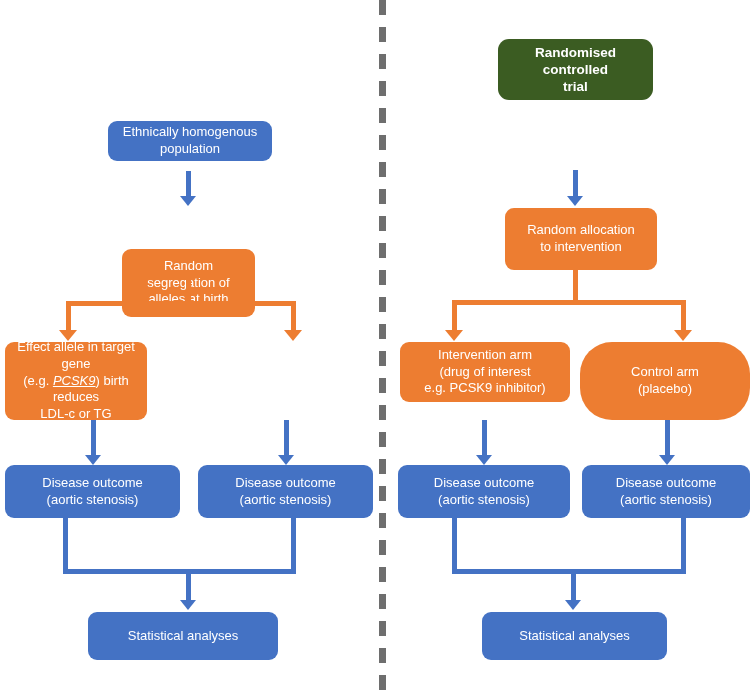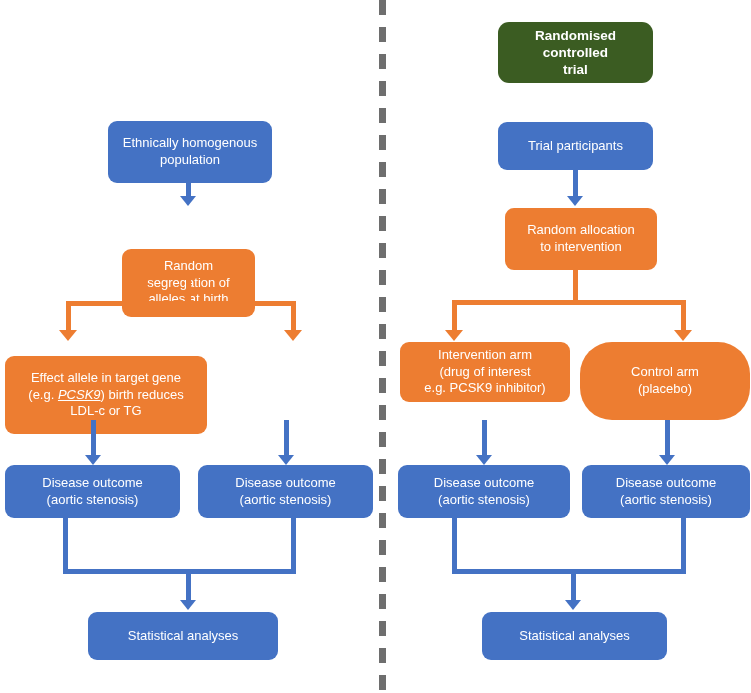--- a/index.html
+++ b/index.html
@@ -91,42 +91,42 @@
   .ital { font-style: italic; text-decoration: underline; }
 </style>
 </head>
 <body>
 
 <div id="canvas">
 
   <div id="divider"></div>
 
 
-  <div class="node blue" style="left:108px; top:121px; width:164px; height:62px;">
+  <div class="node blue" style="left:108px; top:121px; width:164px; height:40px;">
     <span class="txt">Ethnically homogenous
 population</span>
   </div>
 
   <div class="seg" style="left:186px; top:171px; width:5px; height:28px;"></div>
   <div class="arrowhead" style="left:180px; top:196px;"></div>
 
   <div class="node orange" style="left:122px; top:208px; width:133px; height:68px;margin-top:41px;">
     <span class="txt">Random
 segregation of
 alleles at birth</span>
   </div>
 
   <div class="seg o" style="left:186px; top:276px; width:5px; height:28px;"></div>
   <div class="seg o" style="left:66px; top:301px; width:230px; height:5px;"></div>
   <div class="seg o" style="left:66px; top:301px; width:5px; height:31px;"></div>
   <div class="arrowhead o wide" style="left:59px; top:330px;"></div>
   <div class="seg o" style="left:291px; top:301px; width:5px; height:31px;"></div>
   <div class="arrowhead o wide" style="left:284px; top:330px;"></div>
 
-  <div class="node orange" style="left:5px; top:356px; width:202px; height:78px;align-items:center;">
+  <div class="node orange" style="left:5px; top:342px; width:142px; height:78px;align-items:center;">
     <span class="txt"><span>Effect allele in target gene
 (e.g. </span><span class="ital">PCSK9</span><span>) birth reduces
 LDL-c or TG</span></span>
   </div>
 
 
   <div class="seg" style="left:91px; top:420px; width:5px; height:38px;"></div>
   <div class="arrowhead" style="left:85px; top:455px;"></div>
   <div class="seg" style="left:284px; top:420px; width:5px; height:38px;"></div>
   <div class="arrowhead" style="left:278px; top:455px;"></div>
@@ -143,28 +143,25 @@
   <div class="seg" style="left:63px; top:518px; width:5px; height:55px;"></div>
   <div class="seg" style="left:291px; top:518px; width:5px; height:55px;"></div>
   <div class="seg" style="left:63px; top:569px; width:233px; height:5px;"></div>
   <div class="seg" style="left:186px; top:569px; width:5px; height:34px;"></div>
   <div class="arrowhead" style="left:180px; top:600px;"></div>
 
   <div class="node blue" style="left:88px; top:612px; width:190px; height:48px;">
     <span class="txt">Statistical analyses</span>
   </div>
 
-  <div class="node green" style="left:498px; top:22px; width:155px; height:61px;">
+  <div class="node green" style="left:498px; top:39px; width:155px; height:61px;">
     <span class="txt">Randomised controlled
 trial</span>
   </div>
 
-  <div class="node blue" style="left:498px; top:122px; width:155px; height:48px;">
-    <span class="txt">Trial participants</span>
-  </div>
 
   <div class="seg" style="left:573px; top:170px; width:5px; height:29px;"></div>
   <div class="arrowhead" style="left:567px; top:196px;"></div>
 
   <div class="node orange" style="left:505px; top:208px; width:152px; height:62px;">
     <span class="txt">Random allocation
 to intervention</span>
   </div>
 
   <div class="seg o" style="left:573px; top:270px; width:5px; height:34px;"></div>

